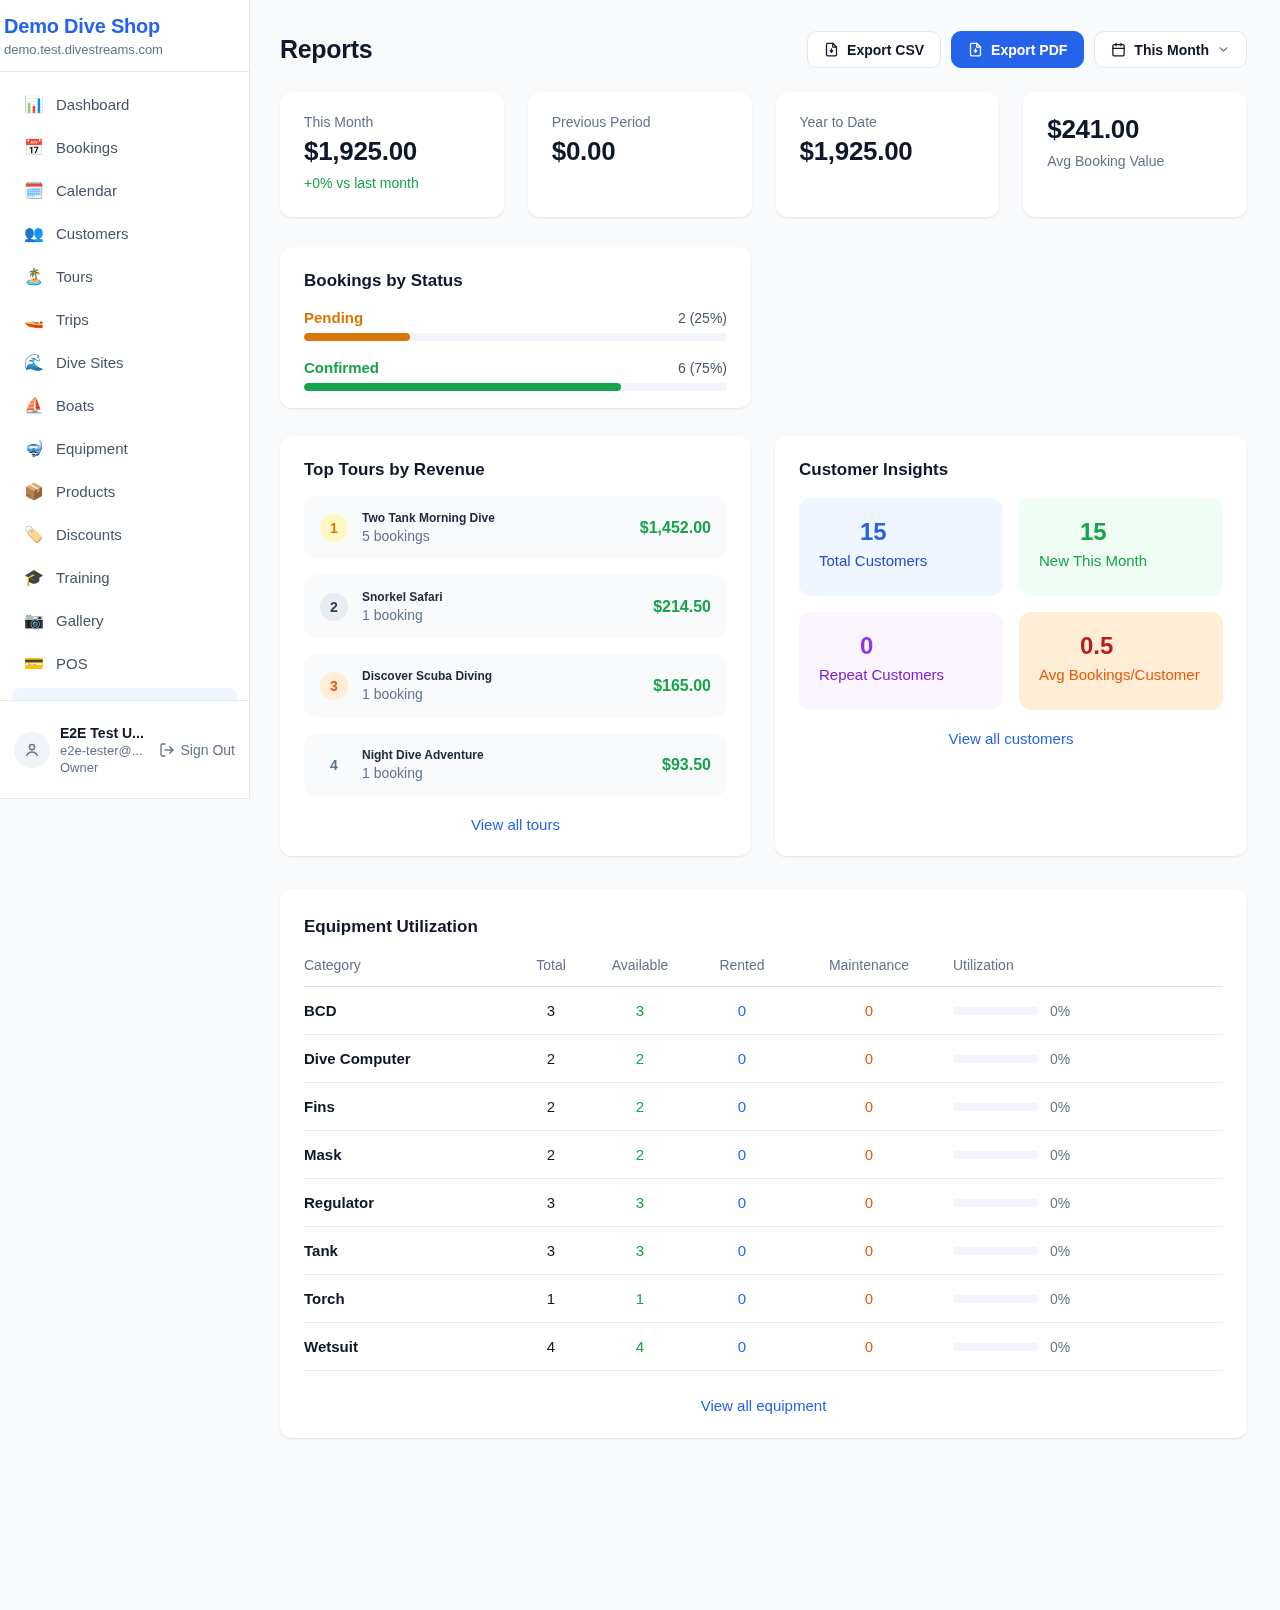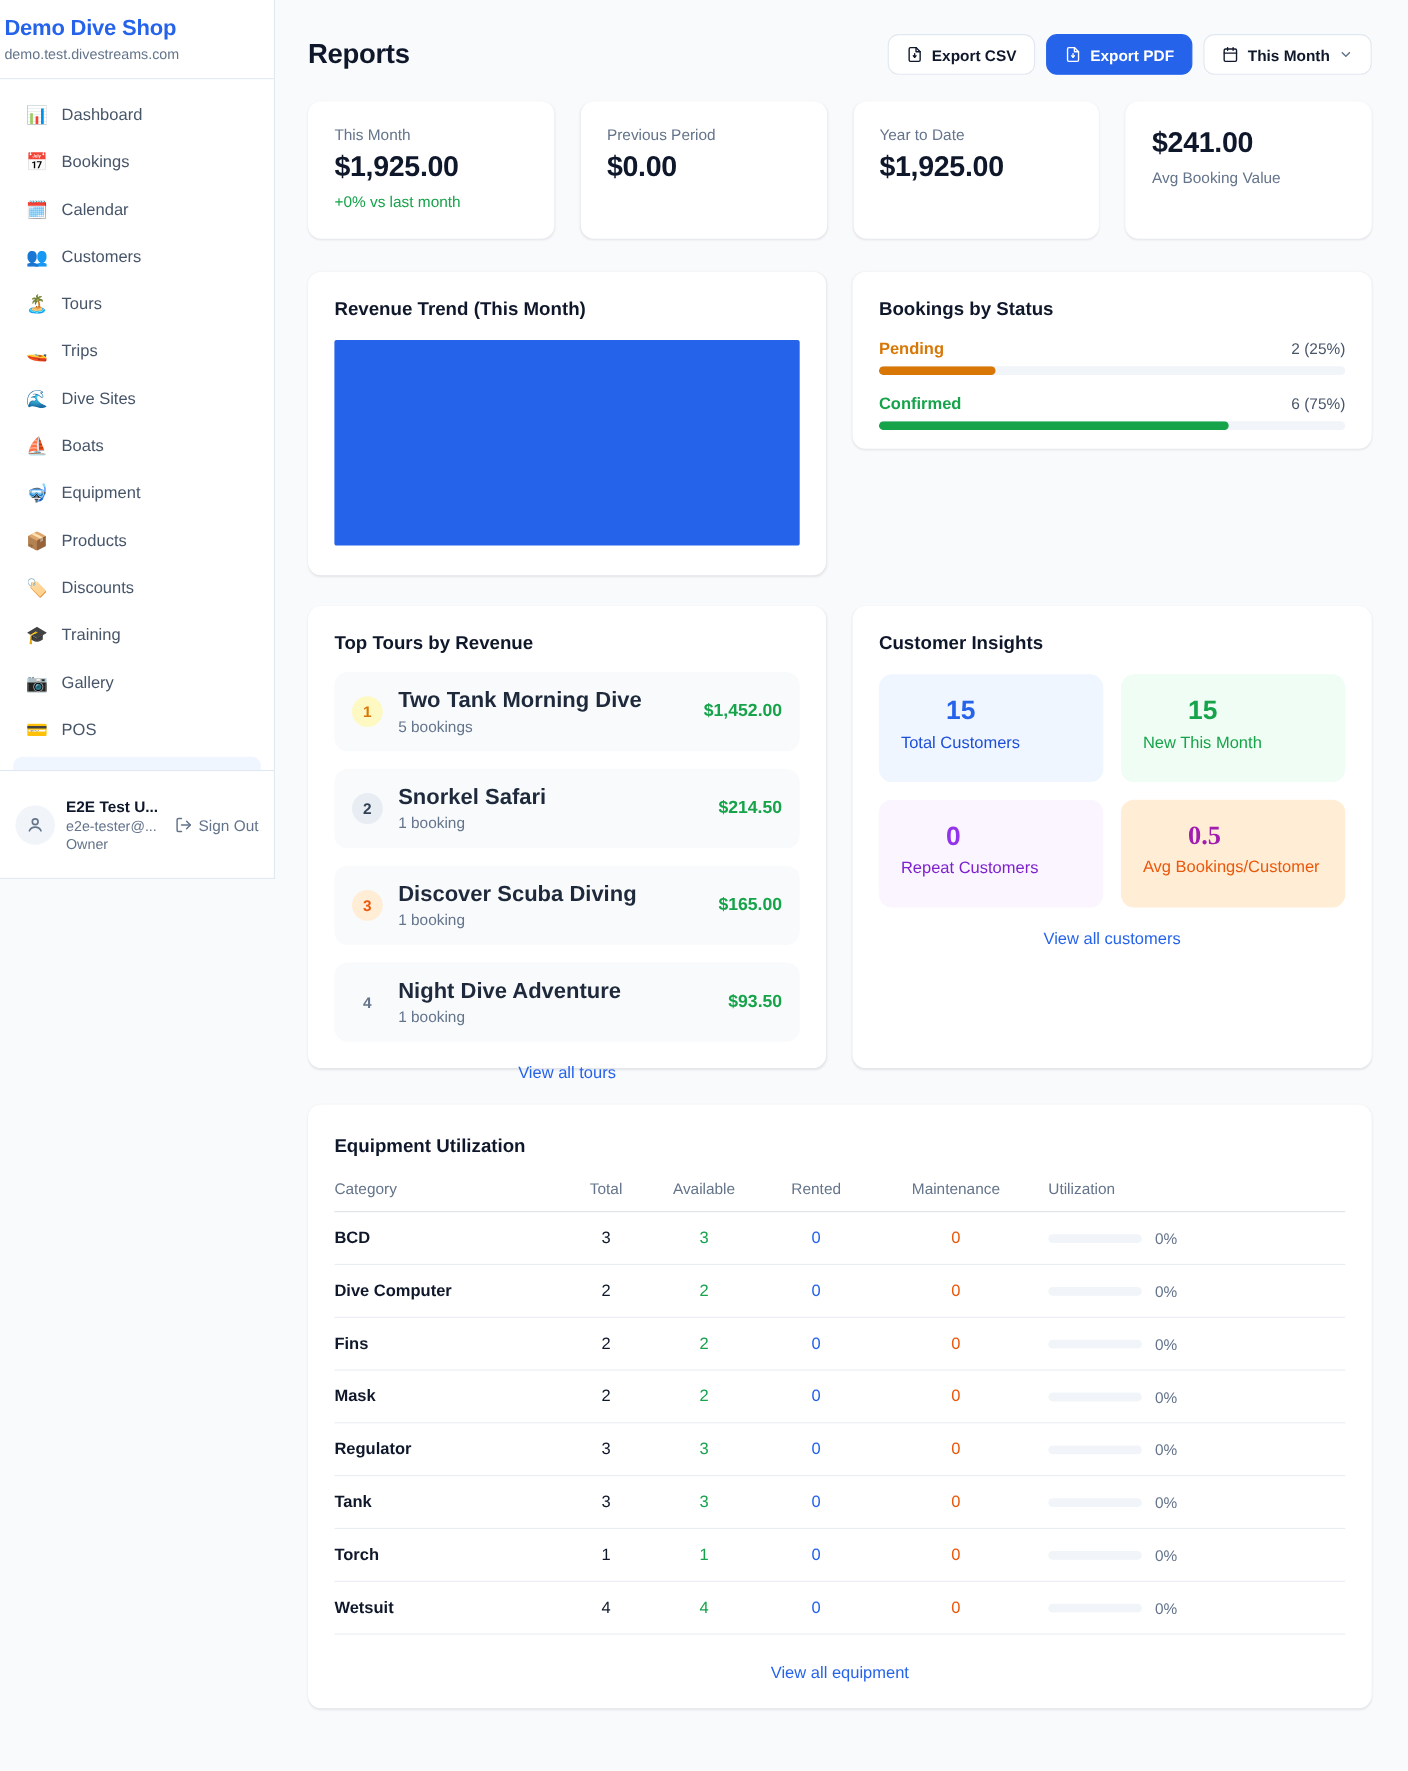--- a/index.html
+++ b/index.html
@@ -79,34 +79,34 @@
   }
   .rank {
     width:28px; height:28px; border-radius:50%; flex:0 0 28px;
     display:flex; align-items:center; justify-content:center; font-size:14px; font-weight:bold; color:#475569;
   }
   .rank-1 { background:#fef9c3; color:#d97706; }
   .rank-2 { background:#e8edf3; color:#334155; }
   .rank-3 { background:#ffedd5; color:#ea580c; }
   .rank-4 { background:transparent; color:#64748b; }
   .tour-info { flex:1; min-width:0; }
-  .tour-name { font-size:20px; font-weight:bold; color:#1e293b; }
+  .tour-name { font-size:12px; font-weight:bold; color:#1e293b; }
   .tour-bookings { font-size:14px; color:#64748b; margin-top:3px; }
   .tour-revenue { font-size:16px; font-weight:bold; color:#16a34a; white-space:nowrap; }
   .view-all { display:block; text-align:center; color:#2563eb; font-size:15px; margin-top:20px; cursor:pointer; text-decoration:none; }
   .tall-card { height:420px; }
   
   .insight-grid { display:grid; grid-template-columns:1fr 1fr; gap:16px; margin-top:18px; }
   .insight-tile { border-radius:12px; padding:20px; height:98px; }
   .insight-value { font-size:24px; font-weight:800;margin-left:41px; }
   .insight-label { font-size:15px; margin-top:6px; }
   .t-blue   { background:#eff6ff; } .t-blue .insight-value{color:#2563eb;} .t-blue .insight-label{color:#1d4ed8;}
   .t-green  { background:#f0fdf4; } .t-green .insight-value{color:#16a34a;} .t-green .insight-label{color:#16a34a;}
   .t-purple { background:#faf5ff; } .t-purple .insight-value{color:#9333ea;} .t-purple .insight-label{color:#7e22ce;}
-  .t-orange { background:#ffedd5; } .t-orange .insight-value{color:#a21caf;font-family:Liberation Serif, serif;} .t-orange .insight-label{color:#ea580c;}
+  .t-orange { background:#ffedd5; } .t-orange .insight-value{color:#b91c1c;} .t-orange .insight-label{color:#ea580c;}
   
   .equip-card { padding:28px 24px 24px 24px; min-height:530px; }
   .tbl { margin-top:20px; }
   .tbl-row { display:grid; grid-template-columns:217px 60px 118px 86px 168px 1fr; align-items:center; }
   .tbl-head { padding-bottom:13px; border-bottom:1px solid #dde3ea; }
   .tbl-head > div { font-size:14px; color:#64748b; }
   .tbl-body-row { height:48px; border-bottom:1px solid #e8edf3; font-size:15px; }
   .c-center { text-align:center; }
   .cat { font-weight:bold; color:#0f172a; }
   .num-available { color:#16a34a; }
@@ -257,24 +257,20 @@
       <div class="stat-label">Year to Date</div>
       <div class="stat-value">$1,925.00</div>
     </div>
     <div class="card stat-card value-first">
       <div class="stat-value">$241.00</div>
       <div class="stat-label">Avg Booking Value</div>
     </div>
   </section>
 
   <section class="row2">
-    <div class="card card-pad" style="height:276px;">
-      <div class="card-title">Revenue Trend (This Month)</div>
-      <div class="chart-block" style="background:#2563eb;"></div>
-    </div>
     <div class="card card-pad" style="height:161px;">
       <div class="card-title">Bookings by Status</div>
       <div class="status-row">
         <div class="status-line">
           <span class="status-name" style="color:#d97706;">Pending</span>
           <span class="status-count">2 (25%)</span>
         </div>
         <div class="bar-track">
           <div class="bar-fill" style="background: rgb(217, 119, 6); width: 25%;"></div>
         </div>

